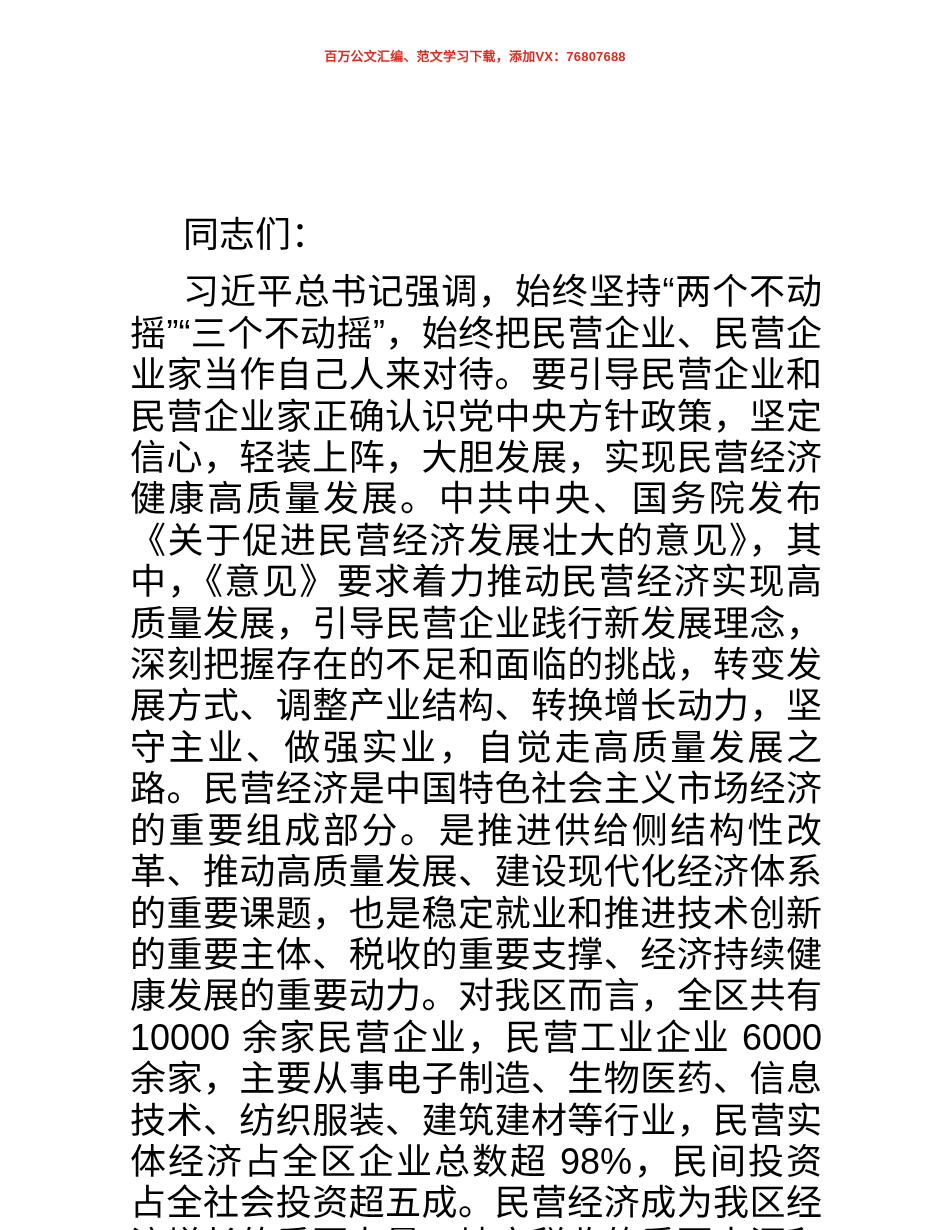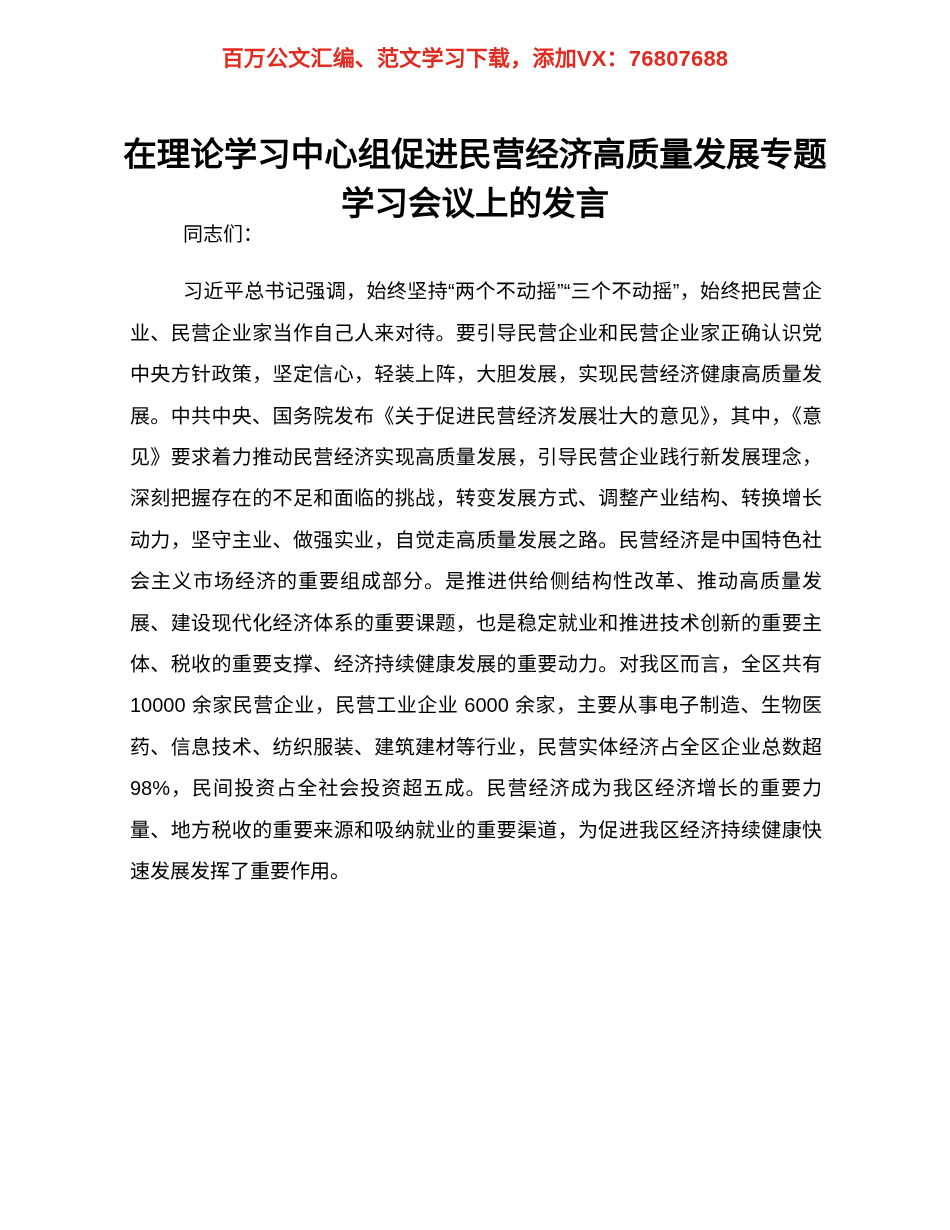--- a/index.html
+++ b/index.html
@@ -30,21 +30,21 @@
     position: absolute;
     top: 46px;
     left: 0;
     width: 950px;
     text-align: center;
     line-height: 1.2;
   }
   .promo-text {
     display: inline-block;
     font-family: "Liberation Sans", "DejaVu Sans", sans-serif;
-    font-size: 22px;
+    font-size: 13px;
     font-weight: 700;
     letter-spacing: 0.2px;
     white-space: nowrap;
   }
 
   
   .doc-title {
     position: absolute;
     top: 108px;
     left: 122px;
@@ -62,21 +62,21 @@
   .doc-body {
     position: absolute;
     top: 214px;
     left: 130px;
     width: 692px;
   }
 
   .para {
     margin: 0;
     font-family: "Liberation Sans", "DejaVu Sans", sans-serif;
-    font-size: 20px;
+    font-size: 36px;
     line-height: 41.4px;
     color: #000000;
     text-align: justify;
     text-justify: inter-ideograph;
     letter-spacing: 0px;
     word-break: break-all;
   }
 
   .para.salutation {
     text-indent: 53px;
@@ -94,20 +94,19 @@
 </style>
 </head>
 <body>
 
 <div class="page">
 
   <div class="promo-banner">
     <span class="promo-text" id="promo-text" style="color: rgb(224, 43, 32);">百万公文汇编、范文学习下载，添加VX：76807688</span>
   </div>
 
-  <h1 class="doc-title">在理论学习中心组促进民营经济高质量发展专题学习会议上的发言</h1>
 
   <div class="doc-body">
     <p class="para salutation">同志们：</p>
     <p class="para indent">习近平总书记强调，始终坚持“两个不动摇”“三个不动摇”，始终把民营企业、民营企业家当作自己人来对待。要引导民营企业和民营企业家正确认识党中央方针政策，坚定信心，轻装上阵，大胆发展，实现民营经济健康高质量发展。中共中央、国务院发布《关于促进民营经济发展壮大的意见》，其中，《意见》要求着力推动民营经济实现高质量发展，引导民营企业践行新发展理念，深刻把握存在的不足和面临的挑战，转变发展方式、调整产业结构、转换增长动力，坚守主业、做强实业，自觉走高质量发展之路。民营经济是中国特色社会主义市场经济的重要组成部分。是推进供给侧结构性改革、推动高质量发展、建设现代化经济体系的重要课题，也是稳定就业和推进技术创新的重要主体、税收的重要支撑、经济持续健康发展的重要动力。对我区而言，全区共有 10000 余家民营企业，民营工业企业 6000 余家，主要从事电子制造、生物医药、信息技术、纺织服装、建筑建材等行业，民营实体经济占全区企业总数超 98%，民间投资占全社会投资超五成。民营经济成为我区经济增长的重要力量、地方税收的重要来源和吸纳就业的重要渠道，为促进我区经济持续健康快速发展发挥了重要作用。</p>
   </div>
 
 </div>
 
 </body></html>

